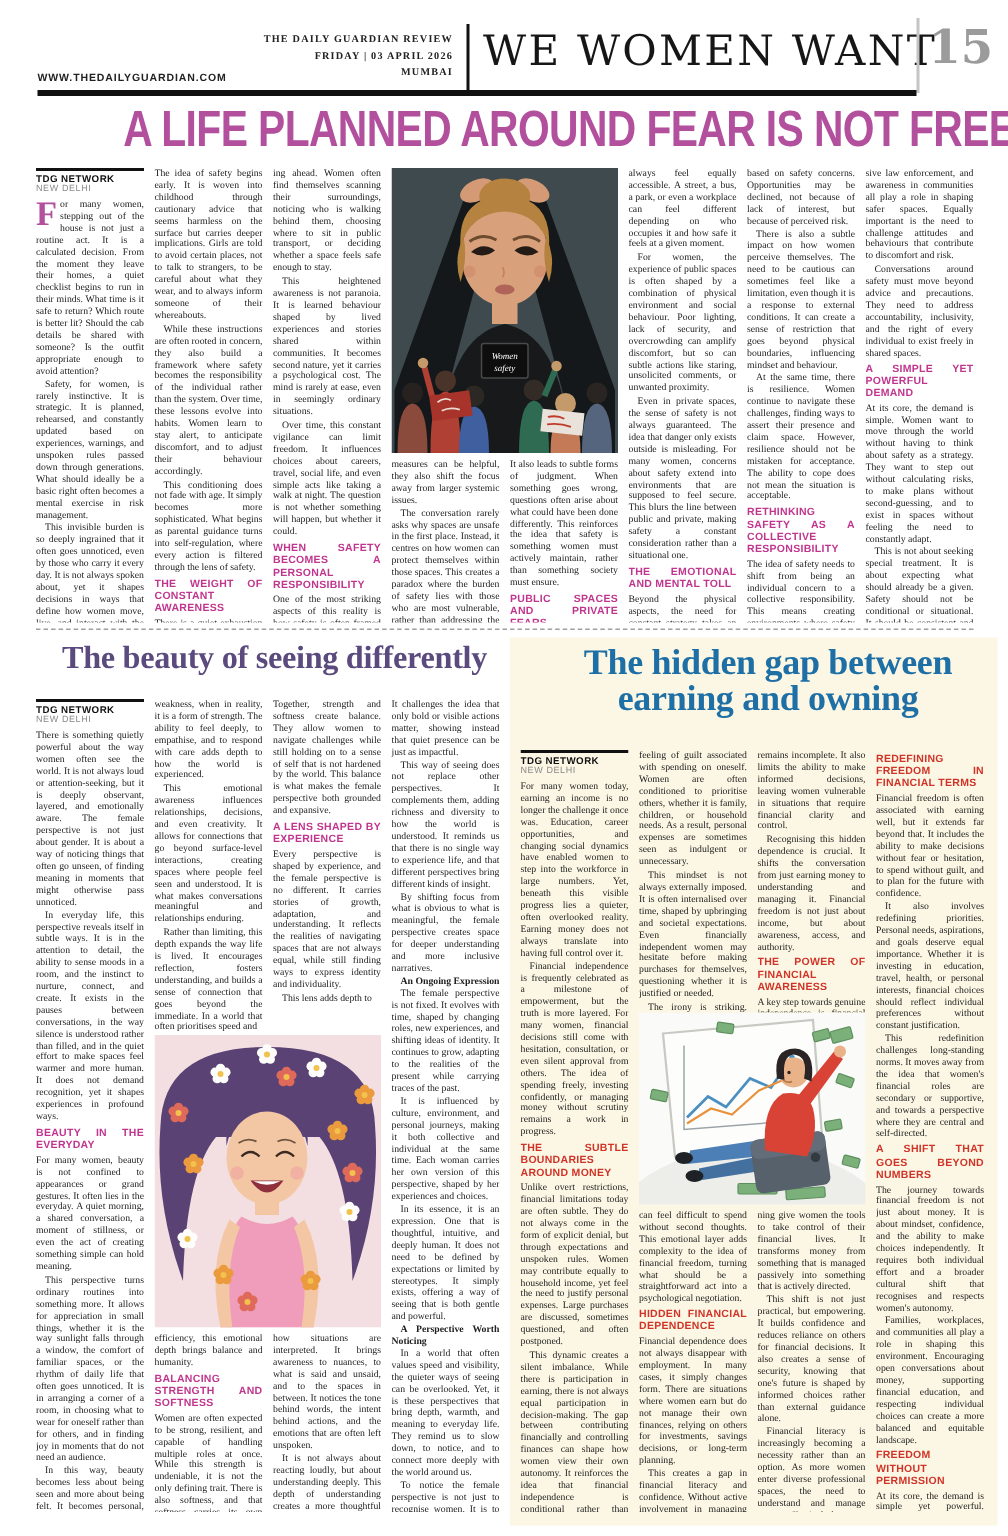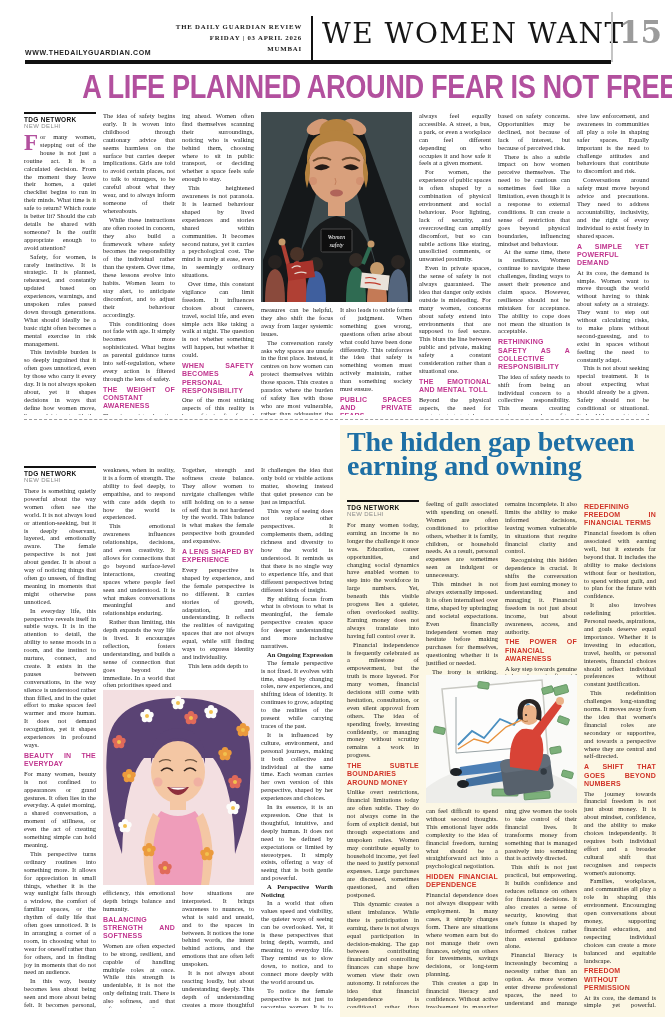--- a/index.html
+++ b/index.html
@@ -45,23 +45,23 @@
   
   #a1-cols{left:24px;top:112px;width:625px;height:303px;--sub:var(--subhead-magenta,#c0368f);}
   
   .a2-headline{position:absolute;left:24px;top:426px;width:318px;text-align:center;
       font-family:"Liberation Serif",serif;font-weight:bold;font-size:21.5px;letter-spacing:-.2px;
       color:var(--beauty-headline-purple,#5b4a7d);white-space:nowrap;}
   #a2-cols{left:24px;top:466px;width:309px;height:542px;--sub:var(--subhead-magenta,#c0368f);}
   
   .money-panel{position:absolute;left:340px;top:425px;width:325px;height:592px;
                background:var(--money-panel-cream,#fcf7e4);}
-  .a3-headline{position:absolute;left:347px;top:430px;width:310px;
-      font-family:"Liberation Serif",serif;font-weight:bold;font-size:28px;line-height:24px;
-      letter-spacing:-.2px;color:var(--money-headline-blue,#1e6fa5);}
+  .a3-headline{position:absolute;left:357px;top:430px;width:310px;
+      font-family:"Liberation Serif",serif;font-weight:bold;font-size:24px;line-height:24px;
+      letter-spacing:-.2px;color:var(--money-headline-blue,#1e6fa5);text-align:center;}
   #a3-cols{left:347px;top:500px;width:309px;height:508px;--sub:var(--subhead-red,#d03428);}
   
   .illus{position:absolute;}
   .illus svg{display:block;width:100%;height:100%;}
   #illus-protest{left:261px;top:112px;width:151px;height:190px;}
   #illus-beauty{left:103px;top:690px;width:151px;height:195px;}
   #illus-finance{left:426px;top:675px;width:151px;height:128px;}
 </style>
 </head>
 <body>
@@ -186,20 +186,21 @@
       <g>
         <rect x="60" y="117" width="31" height="23" rx="1.5" fill="#0e0e0e" stroke="#4a4a4a" stroke-width="1"></rect>
         <text x="75.5" y="127" fill="#ffffff" font-size="6" font-style="italic" text-anchor="middle" font-family="Liberation Serif, serif">Women</text>
         <text x="75.5" y="135" fill="#ffffff" font-size="6" font-style="italic" text-anchor="middle" font-family="Liberation Serif, serif">safety</text>
       </g>
     </svg>
   </div>
 
   <div class="dashed-rule"></div>
 
+  <div class="a2-headline">The beauty of seeing differently</div>
   <div class="cols" id="a2-cols">
     <div class="col">
       <div class="kicker">
         <div class="net">TDG NETWORK</div>
         <div class="city">NEW DELHI</div>
       </div>
     <p class="p">There is something quietly powerful about the way women often see the world. It is not always loud or attention-seeking, but it is deeply observant, layered, and emotionally aware. The female perspective is not just about gender. It is about a way of noticing things that often go unseen, of finding meaning in moments that might otherwise pass unnoticed.</p>
         <p class="p">In everyday life, this perspective reveals itself in subtle ways. It is in the attention to detail, the ability to sense moods in a room, and the instinct to nurture, connect, and create. It exists in the pauses between conversations, in the way silence is understood rather than filled, and in the quiet effort to make spaces feel warmer and more human. It does not demand recognition, yet it shapes experiences in profound ways.</p>
         <h4>BEAUTY IN THE EVERYDAY</h4>
         <p class="p">For many women, beauty is not confined to appearances or grand gestures. It often lies in the everyday. A quiet morning, a shared conversation, a moment of stillness, or even the act of creating something simple can hold meaning.</p>

